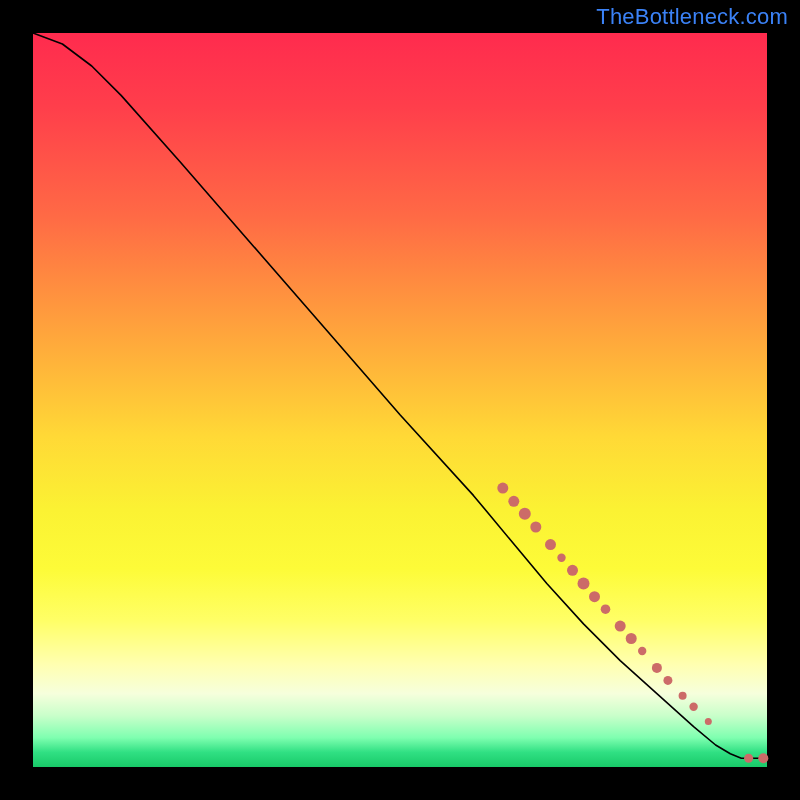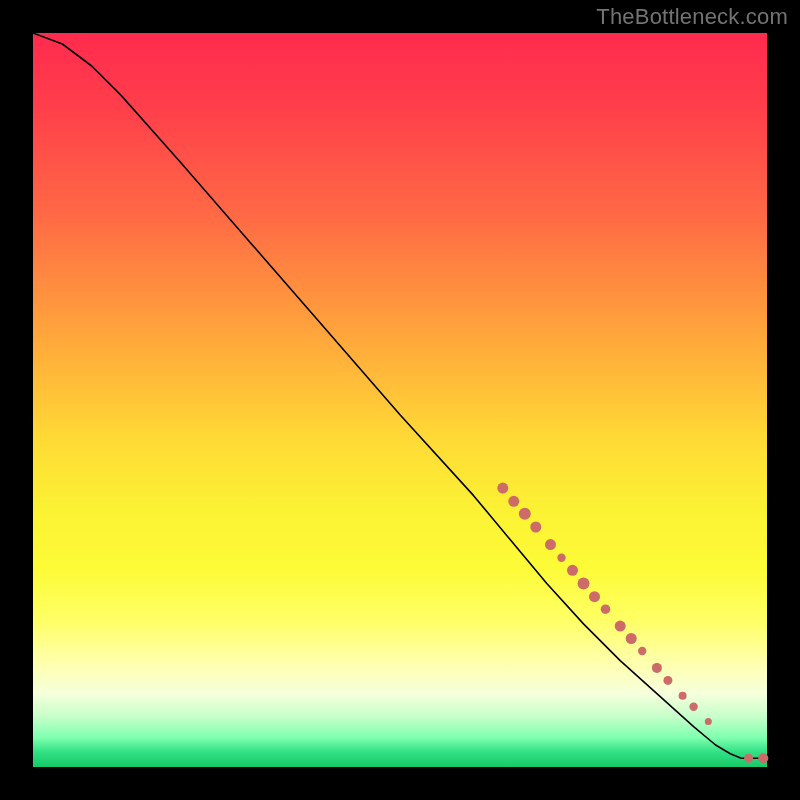--- a/index.html
+++ b/index.html
@@ -13,21 +13,21 @@
   }
   .stage {
     position: relative;
     width: 800px;
     height: 800px;
   }
   .watermark {
     position: absolute;
     top: 4px;
     right: 12px;
-    color: #737373;
+    color: #3b82f6;
     font-size: 22px;
     font-weight: 500;
     letter-spacing: 0.2px;
     user-select: none;
   }
   .plot-area {
     position: absolute;
     left: 33px;
     top: 33px;
     width: 734px;

